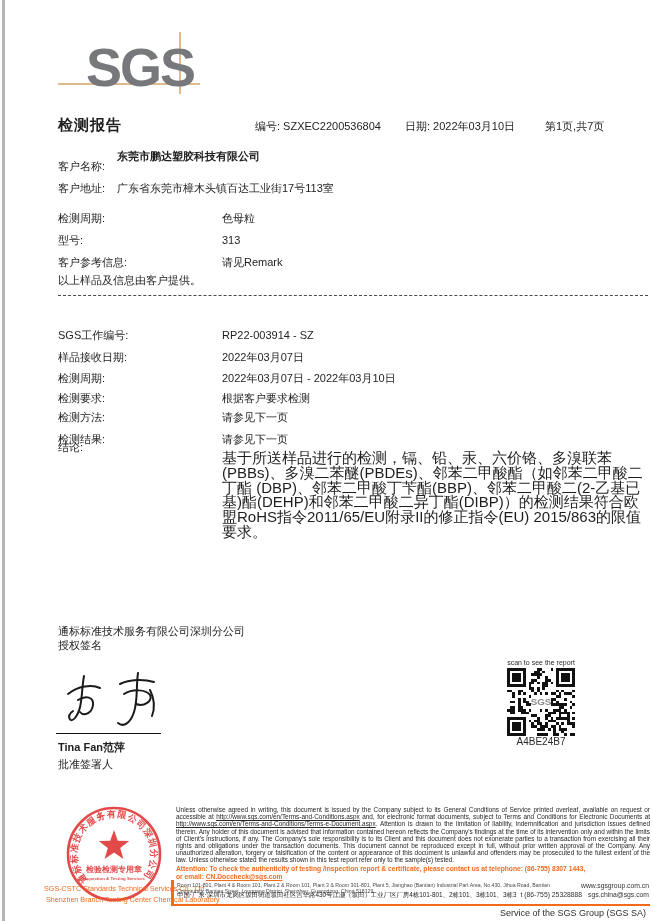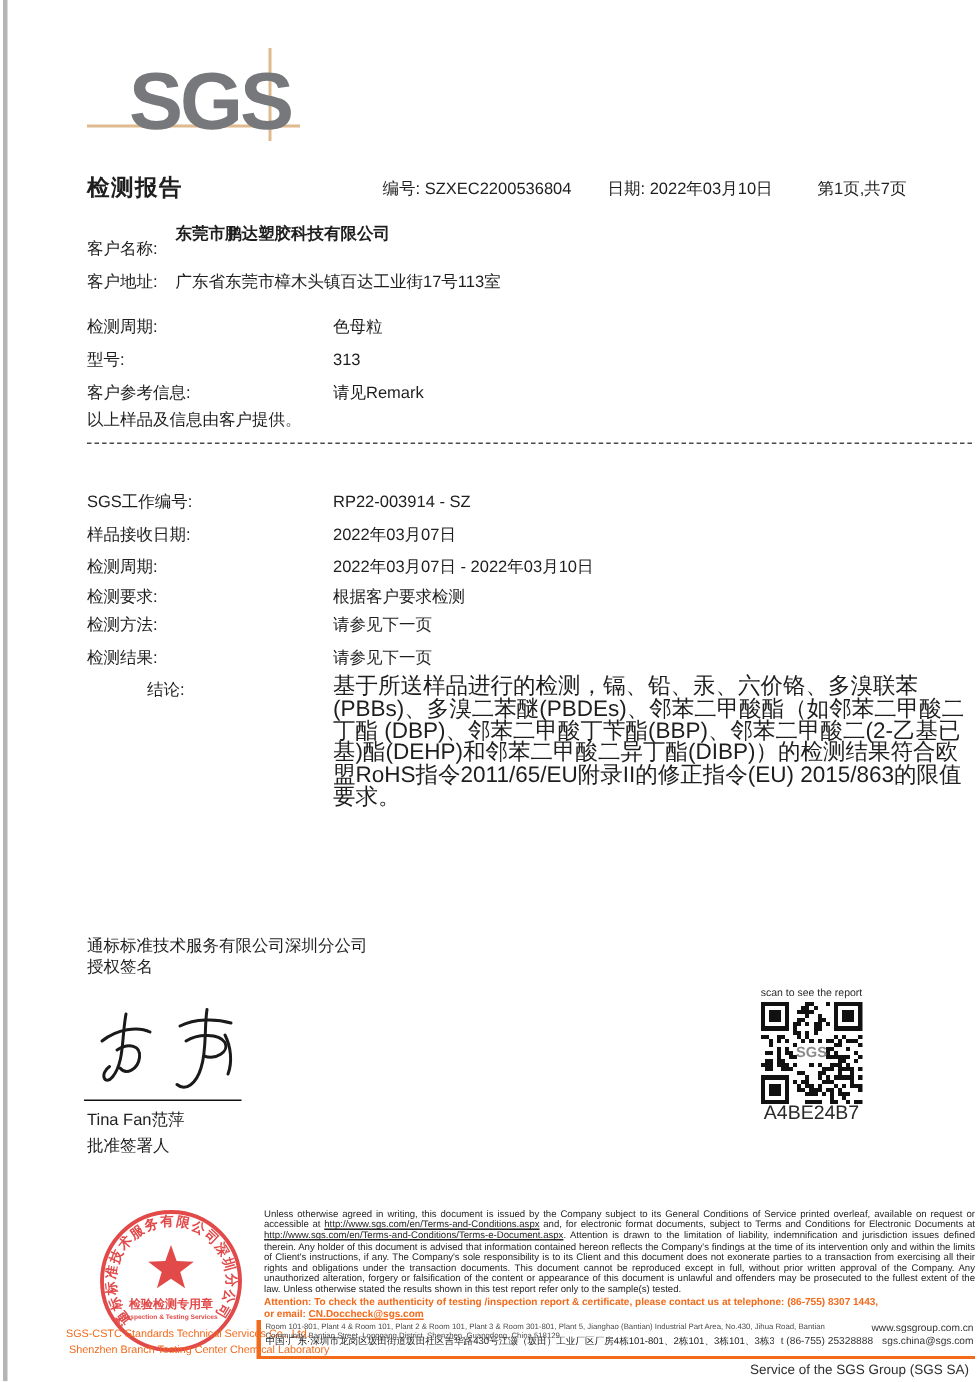--- a/index.html
+++ b/index.html
@@ -13,21 +13,21 @@
   .hdr-no{left:235px;top:119px;margin-left:20px;}
   .hdr-date{left:405px;top:119px;}
   .hdr-page{left:545px;top:119px;}
   .dashed{left:58px;top:295px;width:590px;border-top:1px dashed #4a4a4a;height:0;}
   .val1{left:117px;}
   .val2{left:222px;}
   .conc-p{left:222px;top:451px;width:428px;font-size:15px;line-height:14.8px;color:#1e1e1e;text-align:left;white-space:normal;}
   .sig-line{left:56px;top:733px;width:105px;border-top:1.5px solid #111;height:0;}
   .qr-box{left:494px;top:658px;width:94px;text-align:center;}
   .qr-cap{font-size:7px;color:#2a2a2a;line-height:9px;}
-  .qr-code-text{font-size:13px;color:#2a2a2a;line-height:9px;}
+  .qr-code-text{font-size:10px;color:#2a2a2a;line-height:9px;}
   .disc{left:176px;top:806px;width:474px;font-size:6.4px;line-height:7.18px;color:#262626;
         text-align:justify;}
   .disc .lnk{text-decoration:underline;}
   .attn{left:176px;top:865px;width:474px;font-size:6.7px;line-height:7.6px;font-weight:bold;color:#f26a1b;}
   .attn .em{text-decoration:underline;}
   .addr-bar-v{left:171px;top:880px;width:2.5px;height:24px;background:#f26a1b;}
   .addr-row1{left:177px;top:882px;width:472px;display:flex;align-items:flex-start;}
   .addr-row2{left:177px;top:891px;width:472px;display:flex;align-items:flex-start;}
   .addr-en{font-size:5.2px;color:#4a4a4a;flex:1;line-height:6px;}
   .addr-web{font-size:6.8px;color:#333;margin-left:4px;white-space:nowrap;}
@@ -76,39 +76,39 @@
   <div class="abs t11 val2" style="top:350px;">2022年03月07日</div>
   <div class="abs t11 lbl" style="top:371px;">检测周期:</div>
   <div class="abs t11 val2" style="top:371px;">2022年03月07日 - 2022年03月10日</div>
   <div class="abs t11 lbl" style="top:391px;">检测要求:</div>
   <div class="abs t11 val2" style="top:391px;">根据客户要求检测</div>
   <div class="abs t11 lbl" style="top:410px;">检测方法:</div>
   <div class="abs t11 val2" style="top:410px;">请参见下一页</div>
   <div class="abs t11 lbl" style="top:432px;">检测结果:</div>
   <div class="abs t11 val2" style="top:432px;">请参见下一页</div>
 
-  <div class="abs t11 lbl" style="top:453px;margin-left:40px;">结论:</div>
+  <div class="abs t11 lbl" style="top:440px;">结论:</div>
   <div class="abs conc-p">基于所送样品进行的检测，镉、铅、汞、六价铬、多溴联苯(PBBs)、多溴二苯醚(PBDEs)、邻苯二甲酸酯（如邻苯二甲酸二丁酯 (DBP)、邻苯二甲酸丁苄酯(BBP)、邻苯二甲酸二(2-乙基已基)酯(DEHP)和邻苯二甲酸二异丁酯(DIBP)）的检测结果符合欧盟RoHS指令2011/65/EU附录II的修正指令(EU) 2015/863的限值要求。</div>
 
   <div class="abs t11" style="left:58px;top:624px;">通标标准技术服务有限公司深圳分公司</div>
   <div class="abs t11" style="left:58px;top:638px;">授权签名</div>
 
   <svg class="abs" style="left:62px;top:668px;" width="110" height="64" viewBox="0 0 110 64">
     <g fill="none" stroke="#1a1a1a" stroke-width="2" stroke-linecap="round">
       <path d="M6,26 C16,18 30,16 38,20"></path>
       <path d="M22,8 C19,24 21,40 13,50 C8,56 4,48 11,43"></path>
       <path d="M16,32 C24,27 32,29 31,37 C30,45 22,49 18,44"></path>
       <path d="M58,16 C68,11 82,11 92,14"></path>
       <path d="M76,5 C74,18 76,32 72,44 C69,54 62,60 56,55"></path>
       <path d="M62,26 C70,21 84,21 88,27 C91,33 82,39 74,36"></path>
       <path d="M88,22 C92,30 93,40 90,48"></path>
     </g>
   </svg>
   <div class="abs sig-line"></div>
-  <div class="abs t11" style="left:58px;top:740px;">Tina Fan范萍</div>
+  <div class="abs t11" style="left:58px;top:740px;font-weight:bold;">Tina Fan范萍</div>
   <div class="abs t11" style="left:58px;top:757px;">批准签署人</div>
 
   <div class="abs qr-box">
     <div class="qr-cap">scan to see the report</div>
     <svg id="qr-svg" width="68" height="68" viewBox="0 0 25 25" shape-rendering="crispEdges" style="margin:1px auto;display:block;">
         <rect x="0" y="0" width="25" height="25" fill="#fff"></rect>
         <rect x="11" y="0" width="1" height="1" fill="#111"></rect>
         <rect x="12" y="0" width="1" height="1" fill="#111"></rect>
         <rect x="16" y="0" width="1" height="1" fill="#111"></rect>
         <rect x="10" y="1" width="1" height="1" fill="#111"></rect>

